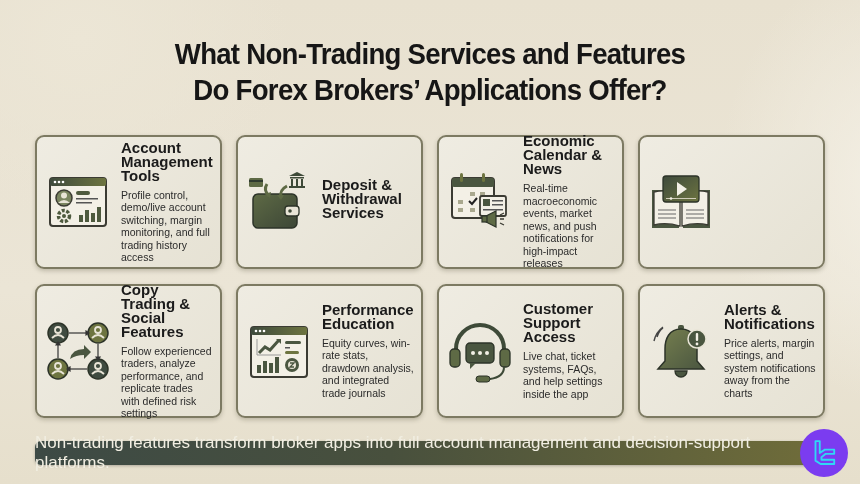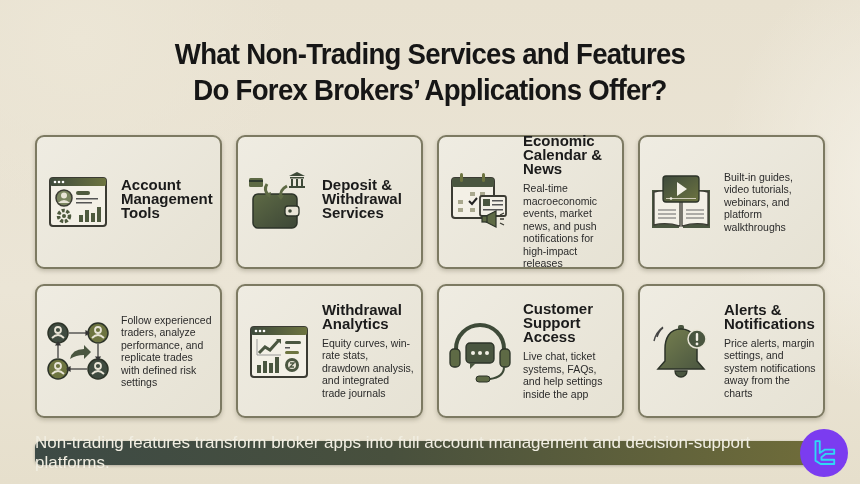--- a/index.html
+++ b/index.html
@@ -108,20 +108,21 @@
         <circle cx="18" cy="46" r="5.5" fill="none" stroke="#4e5a3e" stroke-width="3.5" stroke-dasharray="3 1.6"></circle>
         <circle cx="18" cy="46" r="2" fill="#4e5a3e"></circle>
         <rect x="33" y="45" width="4" height="7" fill="#4e5a3e"></rect>
         <rect x="39" y="40" width="4" height="12" fill="#4e5a3e"></rect>
         <rect x="45" y="43" width="4" height="9" fill="#4e5a3e"></rect>
         <rect x="51" y="37" width="4" height="15" fill="#4e5a3e"></rect>
       </svg>
     </div>
     <div class="text">
       <div class="card-title">Account Management Tools</div>
+      <div class="card-desc">Profile control, demo/live account switching, margin monitoring, and full trading history access</div>
     </div>
   </div>
 
   <div class="card">
     <div class="icon-wrap">
       <svg viewBox="0 0 64 64">
         <defs>
             <linearGradient id="g2" x1="0" x2="1" y1="0" y2="1">
               <stop offset="0" stop-color="#5e6a45"></stop>
               <stop offset="1" stop-color="#3c4636"></stop>
@@ -195,21 +196,20 @@
             <path d="M9 40 h18 M9 44 h18 M9 48 h18"></path>
             <path d="M37 40 h18 M37 44 h18 M37 48 h18"></path>
           </g>
         <rect x="14" y="6" width="36" height="26" rx="3" fill="url(#g4)" stroke="#2c3328" stroke-width="1.3"></rect>
         <path d="M28 12 l10 7 l-10 7 z" fill="#f3f0e6"></path>
         <rect x="17" y="28" width="30" height="1" fill="#cfcbb8"></rect>
         <circle cx="22" cy="28.5" r="1.3" fill="#f3f0e6"></circle>
       </svg>
     </div>
     <div class="text">
-      <div class="card-desc">Built-in guides, video tutorials, webinars, and platform walkthroughs</div>
     </div>
   </div>
 
   <div class="card">
     <div class="icon-wrap">
       <svg viewBox="0 0 64 64">
         <g stroke="#2c3328" stroke-width="1.5">
           <circle cx="12" cy="14" r="10" fill="#3f4b40"></circle>
           <circle cx="52" cy="14" r="10" fill="#6d7440"></circle>
           <circle cx="12" cy="50" r="10" fill="#6d7440"></circle>
@@ -232,20 +232,21 @@
             <path d="M50 38 l2 3 l2 -3 z"></path>
           <path d="M41 50 h-18"></path>
             <path d="M24 48 l-3 2 l3 2 z"></path>
           <path d="M12 39 v-13"></path>
             <path d="M10 26 l2 -3 l2 3 z"></path>
         </g>
         <path d="M24 40 q2 -10 14 -10 v-4 l7 7 l-7 7 v-4 q-8 0 -14 4 z" fill="#4a5640"></path>
       </svg>
     </div>
     <div class="text">
+      <div class="card-title">Copy Trading &amp; Social Features</div>
       <div class="card-desc">Follow experienced traders, analyze performance, and replicate trades with defined risk settings</div>
     </div>
   </div>
 
   <div class="card">
     <div class="icon-wrap">
       <svg viewBox="0 0 64 64">
         <defs>
             <linearGradient id="g6" x1="0" x2="1">
               <stop offset="0" stop-color="#3e4a3c"></stop>
@@ -266,21 +267,21 @@
         <rect x="10" y="46" width="4" height="8" fill="#4a5640"></rect>
         <rect x="16" y="42" width="4" height="12" fill="#4a5640"></rect>
         <rect x="22" y="44" width="4" height="10" fill="#4a5640"></rect>
         <rect x="28" y="38" width="4" height="16" fill="#4a5640"></rect>
         <circle cx="45" cy="46" r="7" fill="#4a5640"></circle>
         <circle cx="45" cy="46" r="4" fill="#e8e4d6"></circle>
         <path d="M43 44 h4 l-4 4 h4" stroke="#4a5640" stroke-width="1.3" fill="none"></path>
       </svg>
     </div>
     <div class="text">
-      <div class="card-title">Withdrawal Analytics</div>
+      <div class="card-title">Performance Education</div>
       <div class="card-desc">Equity curves, win-rate stats, drawdown analysis, and integrated trade journals</div>
     </div>
   </div>
 
   <div class="card">
     <div class="icon-wrap">
       <svg viewBox="0 0 64 64">
         <path d="M8 36 v-6 a24 24 0 0 1 48 0 v6" fill="none" stroke="#3e4a38" stroke-width="4"></path>
         <rect x="2" y="30" width="10" height="18" rx="4" fill="#5e6a45" stroke="#2c3328" stroke-width="1.3"></rect>
         <rect x="52" y="30" width="10" height="18" rx="4" fill="#5e6a45" stroke="#2c3328" stroke-width="1.3"></rect>

